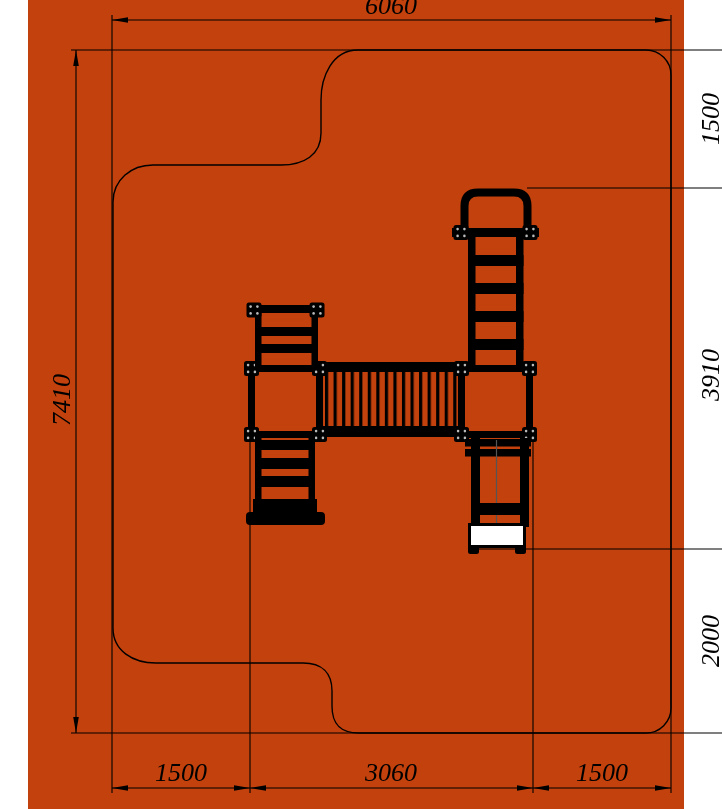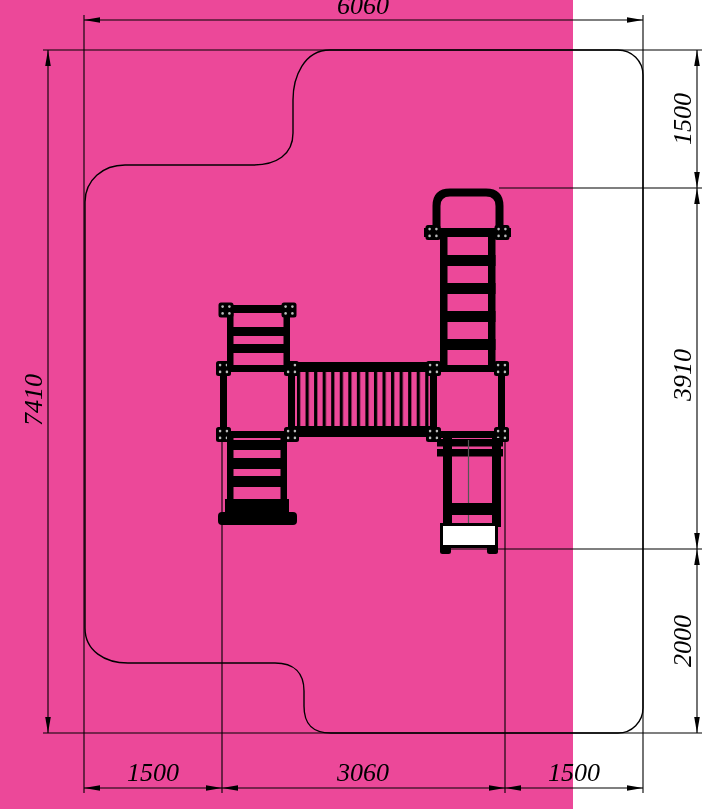--- a/index.html
+++ b/index.html
@@ -1,20 +1,21 @@
 <!DOCTYPE html>
 <html><head>
 <meta charset="utf-8">
 <style>
   html,body{margin:0;padding:0;background:#ffffff;}
   .canvas{
     position:relative;
-    width:573px;height:809px;
-    background:#ec4899;
+    width:656px;height:809px;
+    background:#c2410c;
     font-family:"Liberation Serif", serif;
+    margin-left:28px;
   }
   svg{display:block;}
   .thin{stroke:#000;stroke-width:1.1;fill:none;}
   .outline{stroke:#000;stroke-width:1.4;fill:none;}
   .arrow{fill:#000;stroke:none;}
   .dim-text{
     font-family:"Liberation Serif", serif;
     font-style:italic;
     font-size:26px;
     fill:#000;

